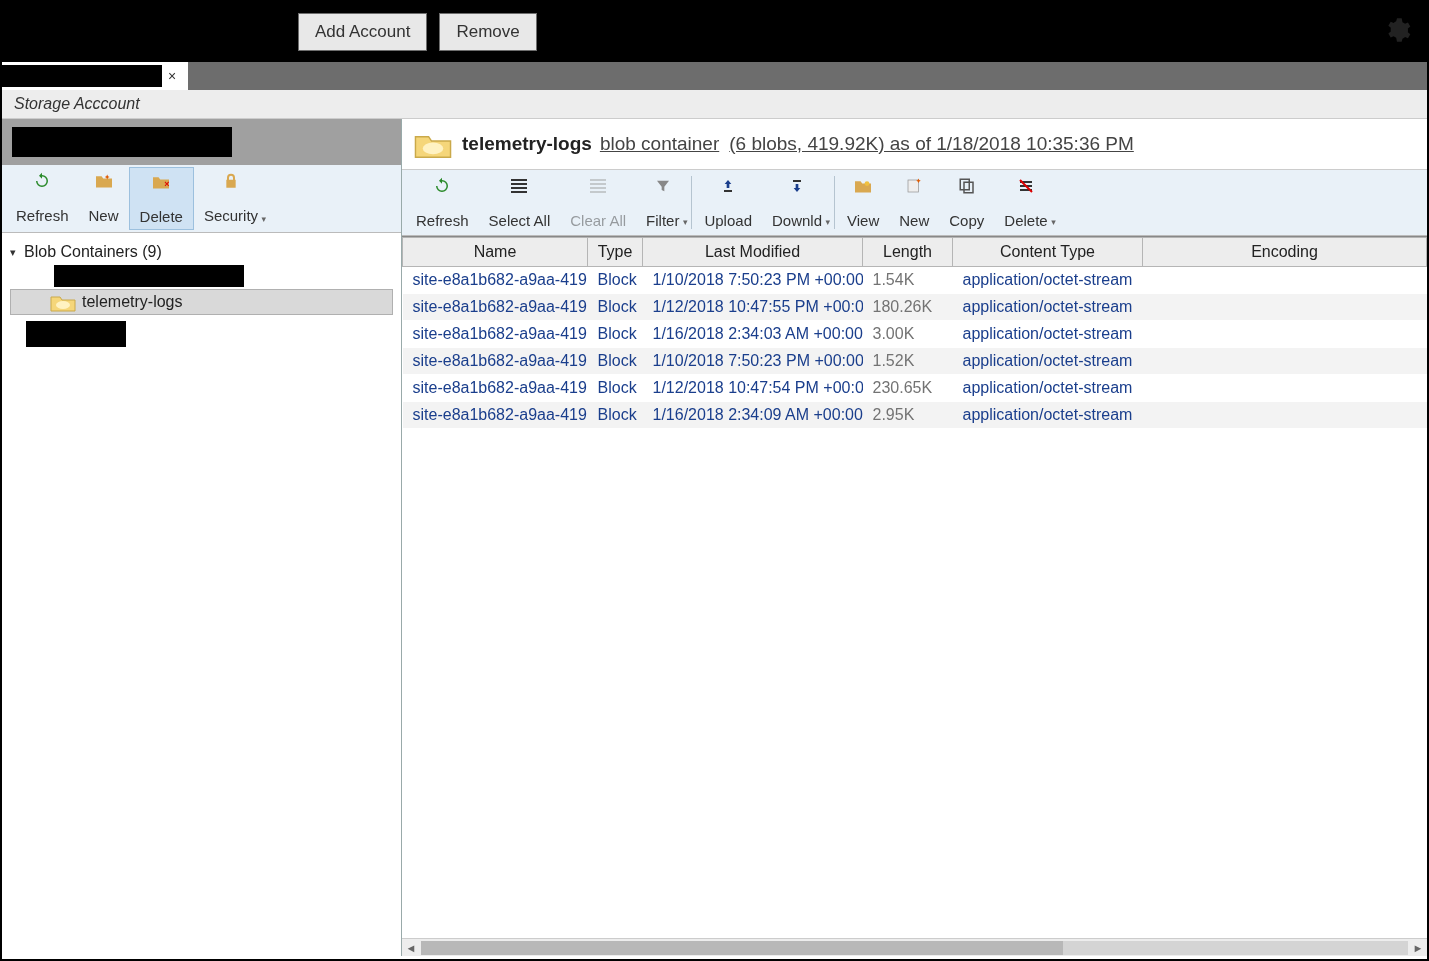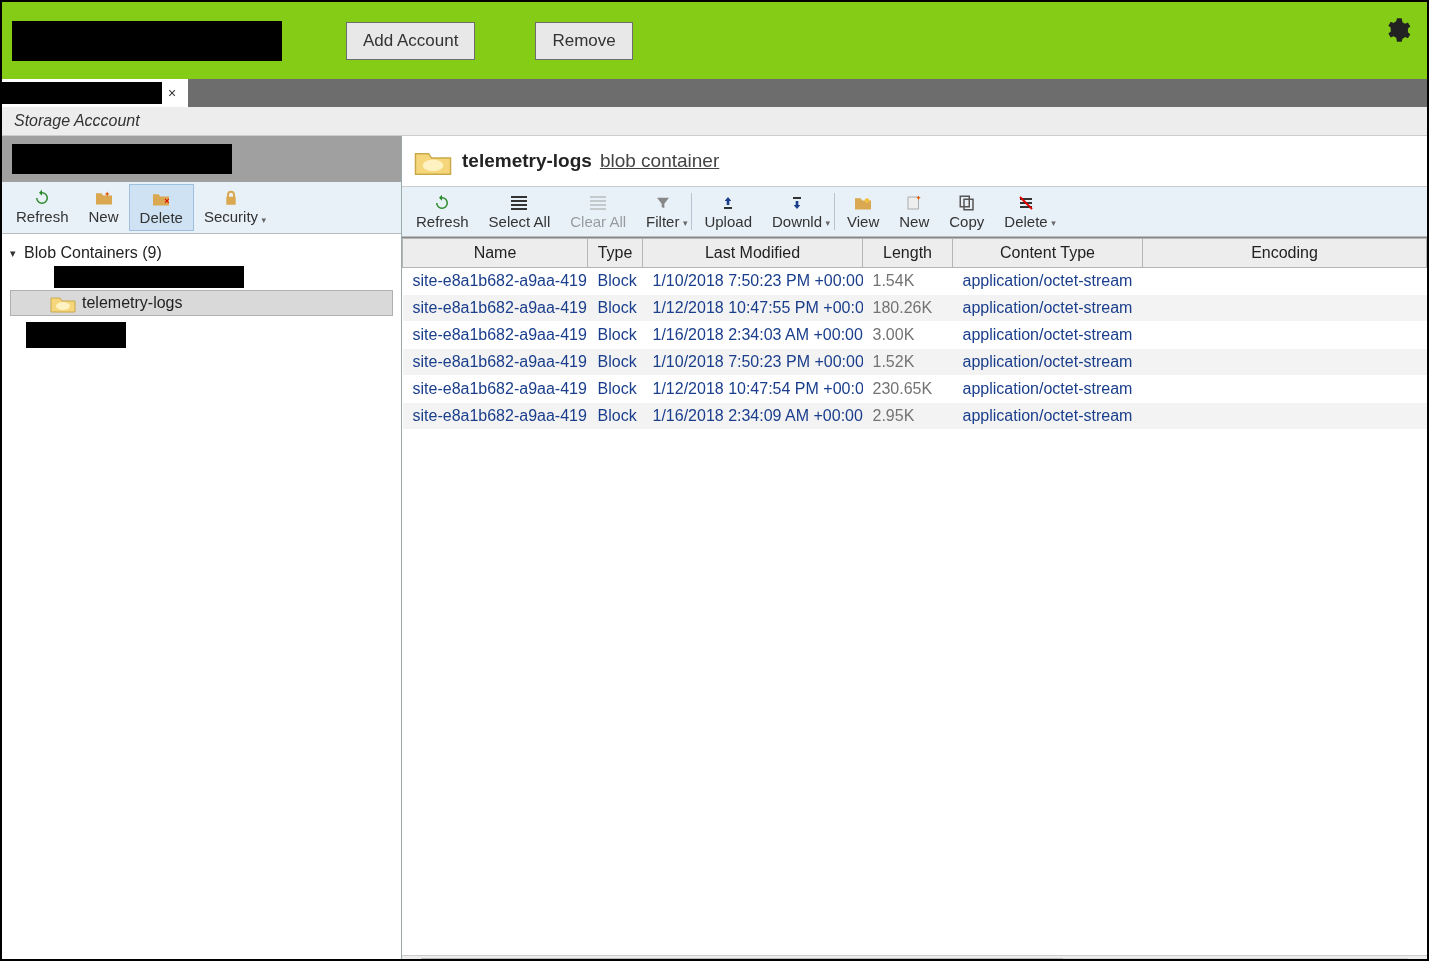--- a/index.html
+++ b/index.html
@@ -1,27 +1,26 @@
 <!DOCTYPE html>
 <html><head>
 <meta charset="utf-8">
 <style>
   * { box-sizing: border-box; margin: 0; padding: 0; font-family: "Segoe UI", Arial, sans-serif; }
   html, body { width: 1429px; height: 961px; overflow: hidden; background: #fff; }
   body { border: 2px solid #000; }
 
   
   .top-header {
-    background: #84cc16;
-    height: 77px;
+    background: #000000;
+    height: 60px;
     display: flex;
     align-items: center;
     padding: 0 10px;
     position: relative;
-    gap: 48px;
   }
   .top-header .redact-box {
     background: #000;
     width: 270px;
     height: 40px;
     margin-right: 16px;
   }
   .hdr-btn {
     background: #e8e8e8;
     border: 1px solid #6d6d6d;
@@ -98,21 +97,21 @@
     flex-direction: column;
     align-items: center;
     padding: 4px 10px 4px 10px;
     font-size: 15px;
     color: #333;
     cursor: pointer;
     position: relative;
   }
   .tb-btn.active { background: #cfe2f3; border:1px solid #9cc0de;}
   .tb-btn .ic { height: 20px; width: 24px; display:flex;align-items:center;justify-content:center; }
-  .tb-btn .lbl { margin-top: 0; }
+  .tb-btn .lbl { margin-top: 16px; }
   .tb-sep { width:1px; background:#b5c4d0; margin:4px 2px;}
   .drop-tri { position:absolute; right:2px; bottom:6px; font-size:9px; color:#666;}
 
   .tree {
     padding: 8px 8px;
     font-size: 16px;
     color: #222;
   }
   .tree-row { display:flex; align-items:center; padding:2px 0; cursor:pointer;}
   .tree-row .arr { width:14px; font-size:11px; color:#333; }
@@ -291,20 +290,21 @@
   <div class="right-pane">
     <div class="right-header">
       <span class="fld-big">
         <svg width="38" height="30" viewBox="0 0 26 20">
             <path fill="#f5d67a" stroke="#caa94a" d="M1 5h9l2 3h13v11H1z"></path>
             <ellipse cx="13" cy="13" rx="7" ry="4" fill="#fff2c2"></ellipse>
           </svg>
       </span>
       <b>telemetry-logs</b>
       <span class="sub">blob container</span>
+      <span class="sub" style="margin-left:10px">(6 blobs, 419.92K) as of 1/18/2018 10:35:36 PM</span>
     </div>
 
     <div class="right-toolbar">
       <div class="tb-btn">
         <span class="ic">
             <svg width="18" height="18" viewBox="0 0 24 24">
               <path fill="#2a8a2a" d="M12 4V1L8 5l4 4V6a6 6 0 11-6 6H4a8 8 0 108-8z"></path>
             </svg>
           </span>
         <span class="lbl">Refresh</span>

